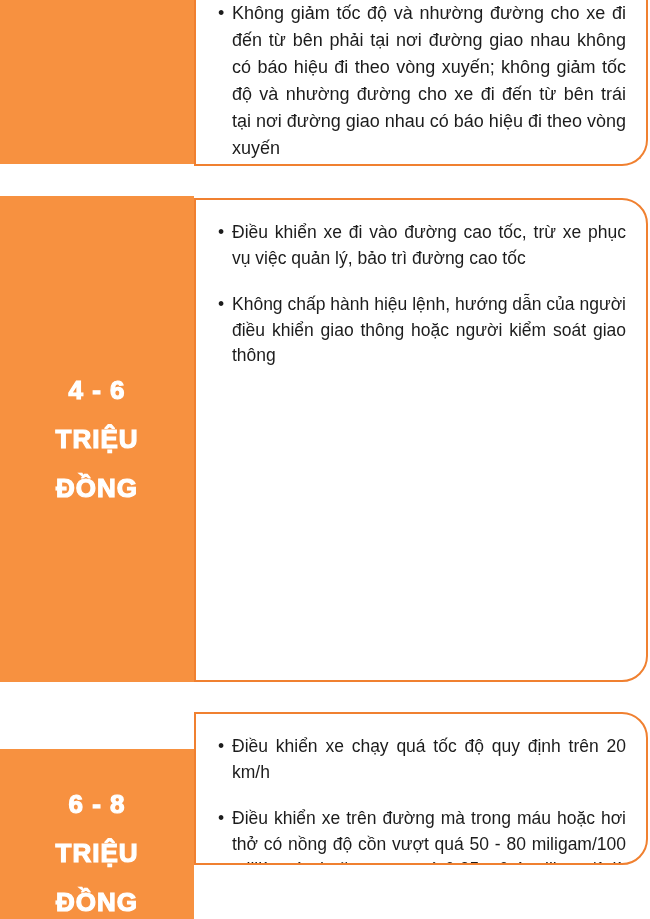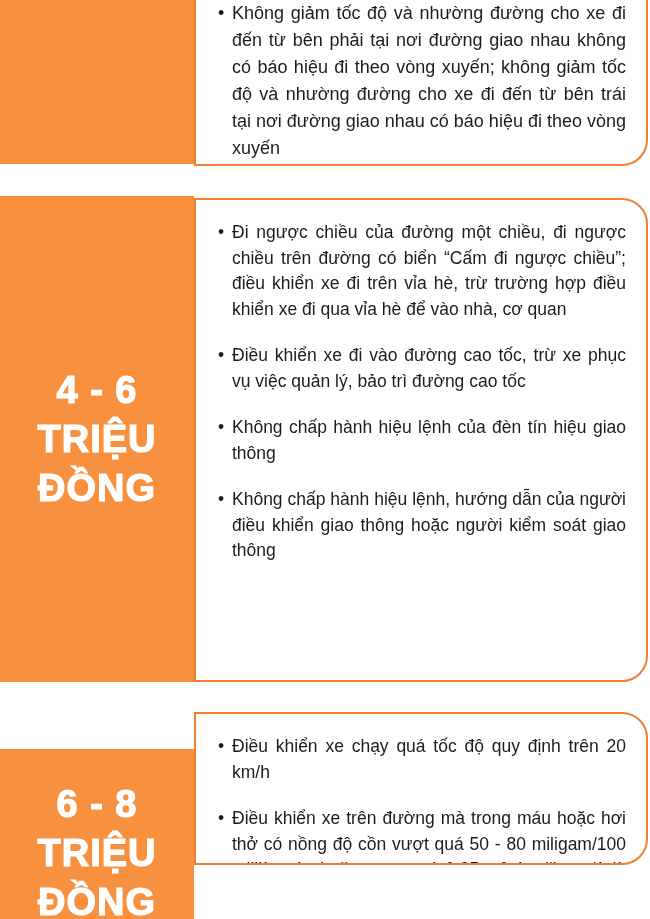--- a/index.html
+++ b/index.html
@@ -16,21 +16,21 @@
     background: var(--orange, #f79140);
     display: flex; flex-direction: column;
     justify-content: center; align-items: center;
   }
   .col-1 { top: 0;    height: 164px; }
   .col-2 { top: 196px; height: 486px; }
   .col-3 { top: 710px; height: 209px; margin-top: 39px; }
   .fine-line {
     color: var(--label-text, #ffffff);
     font-weight: bold;
-    font-size: 38px;
+    font-size: 26px;
     line-height: 49px;
     letter-spacing: 1px;
     text-align: right;
     -webkit-text-stroke: 1.2px var(--label-text, #ffffff);
   }
   .content-box {
     position: absolute; left: 194px; width: 454px;
     background: #ffffff;
     border: 2px solid var(--border-orange, #f08030);
     overflow: hidden;
@@ -68,23 +68,21 @@
     </ul>
 </div>
 
 <div class="fine-col col-2">
     <div class="fine-line">4 - 6</div>
     <div class="fine-line">TRIỆU</div>
     <div class="fine-line">ĐỒNG</div>
   </div>
 <div class="content-box box-2">
   <ul class="violations">
-      <li class="violation">Đi ngược chiều của đường một chiều, đi ngược chiều trên đường có biển “Cấm đi ngược chiều”; điều khiển xe đi trên vỉa hè, trừ trường hợp điều khiển xe đi qua vỉa hè để vào nhà, cơ quan</li>
       <li class="violation">Điều khiển xe đi vào đường cao tốc, trừ xe phục vụ việc quản lý, bảo trì đường cao tốc</li>
-      <li class="violation">Không chấp hành hiệu lệnh của đèn tín hiệu giao thông</li>
       <li class="violation">Không chấp hành hiệu lệnh, hướng dẫn của người điều khiển giao thông hoặc người kiểm soát giao thông</li>
     </ul>
 </div>
 
 <div class="fine-col col-3">
     <div class="fine-line">6 - 8</div>
     <div class="fine-line">TRIỆU</div>
     <div class="fine-line">ĐỒNG</div>
   </div>
 <div class="content-box box-3">

